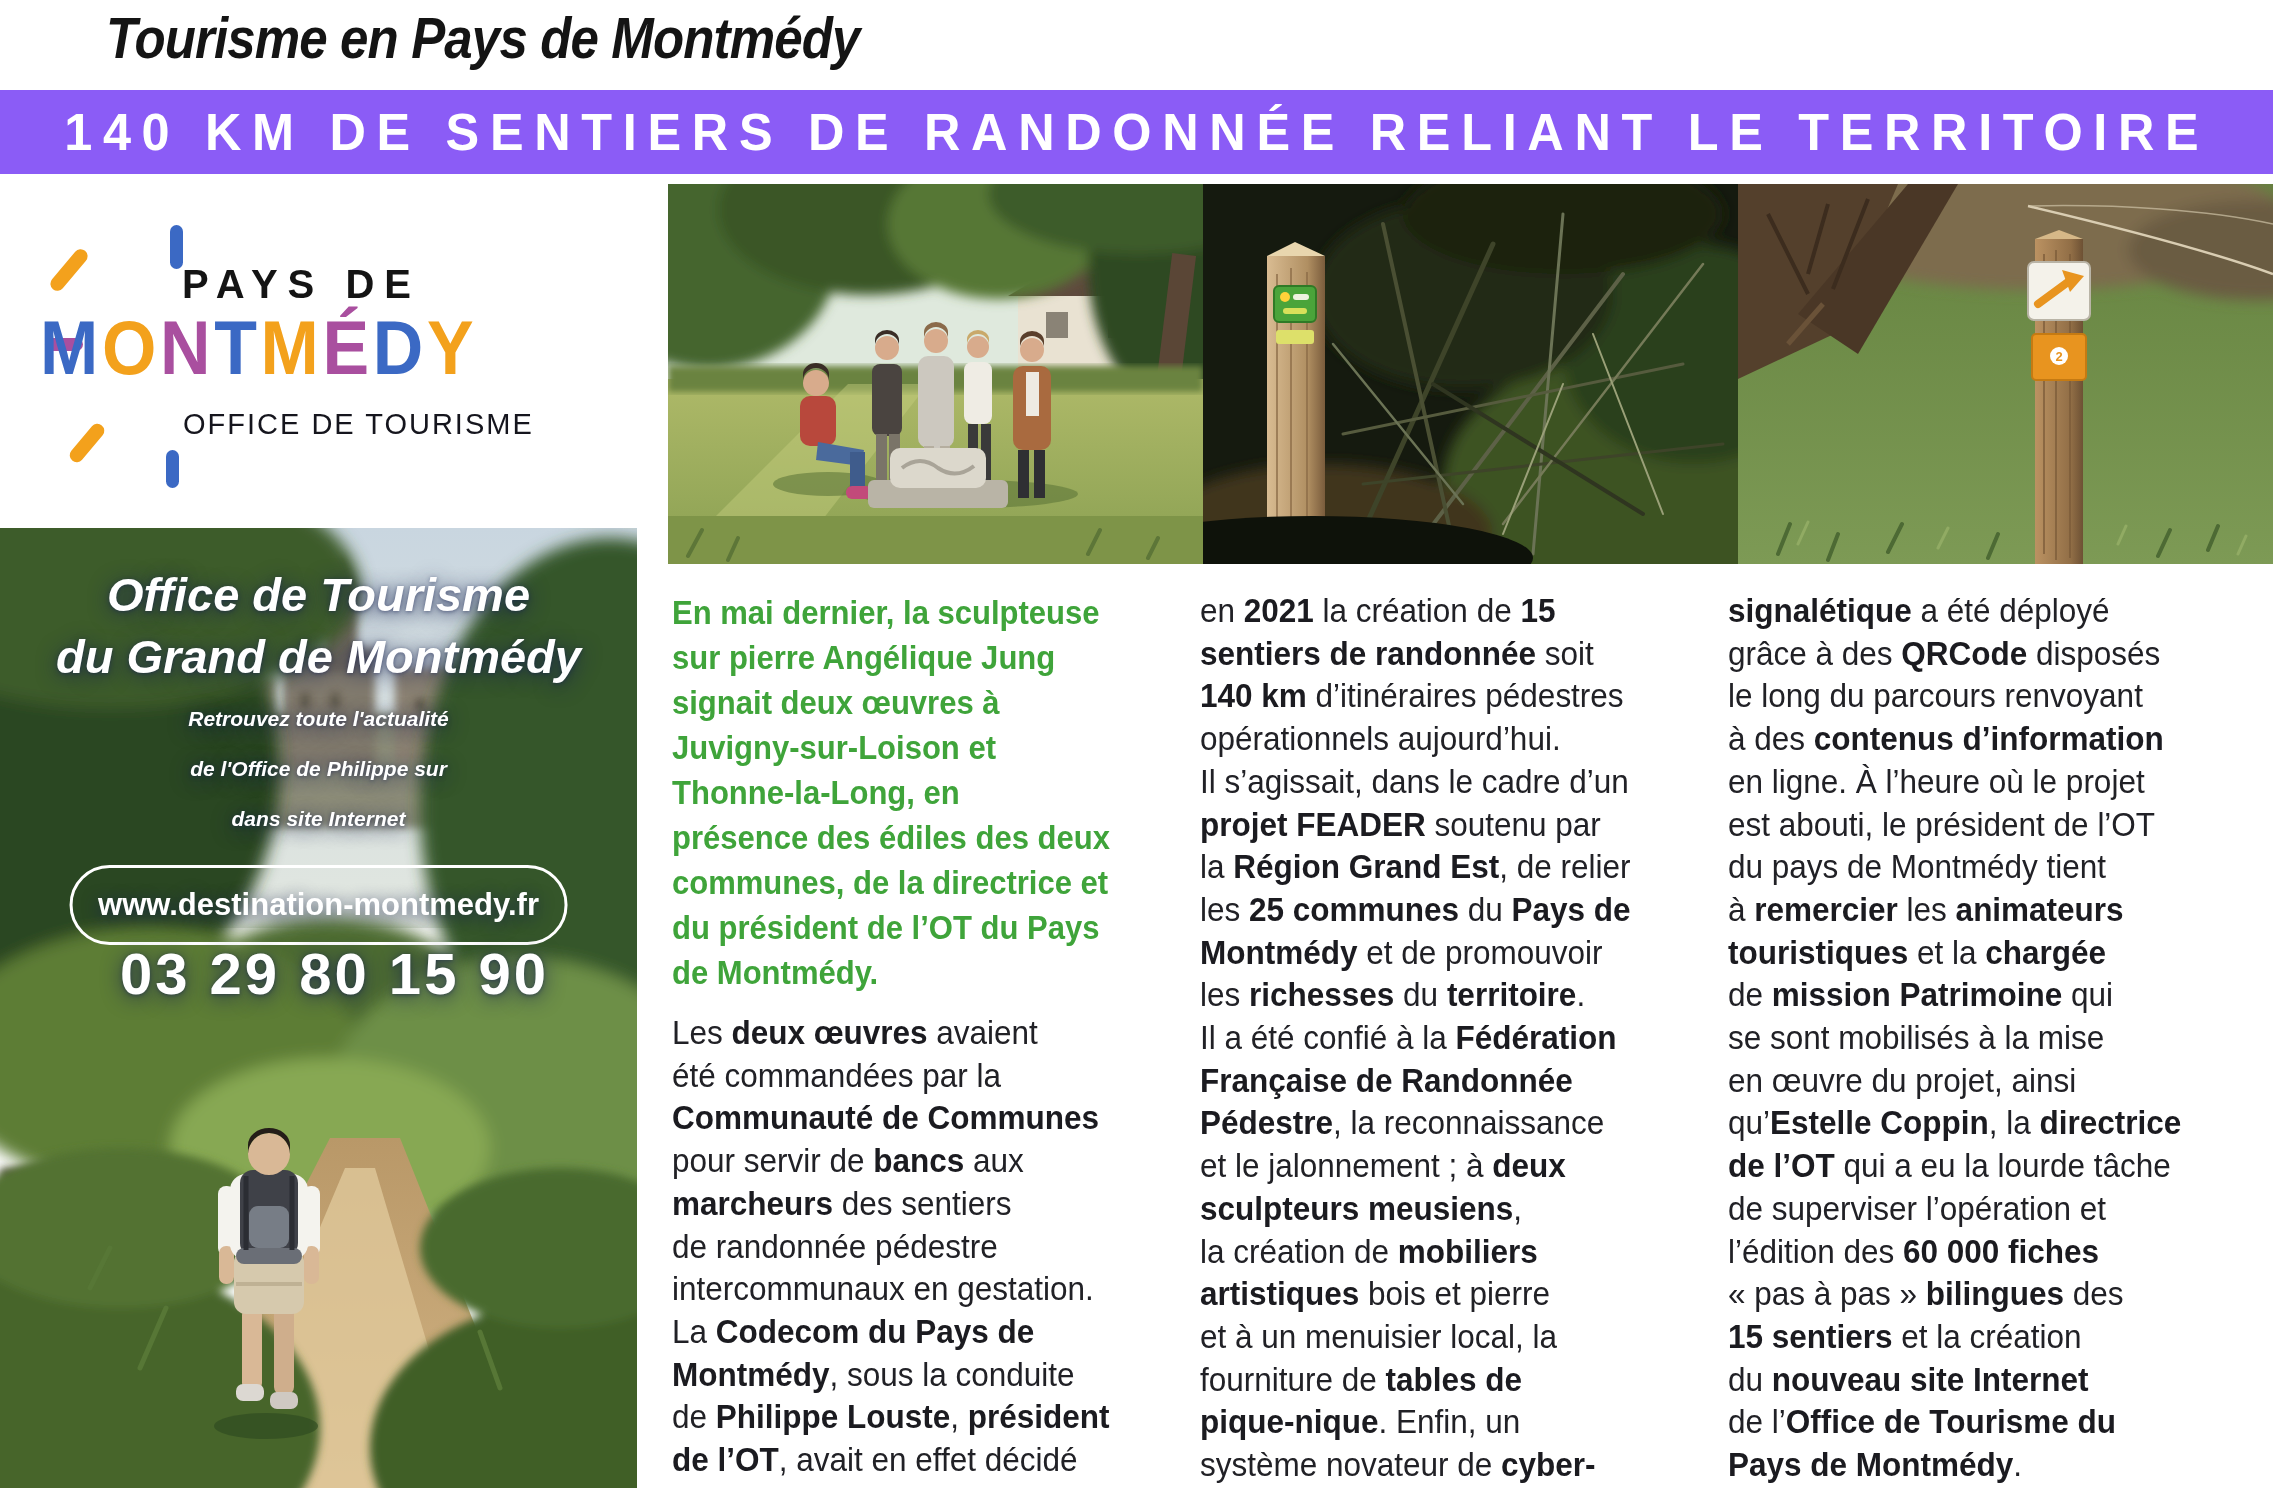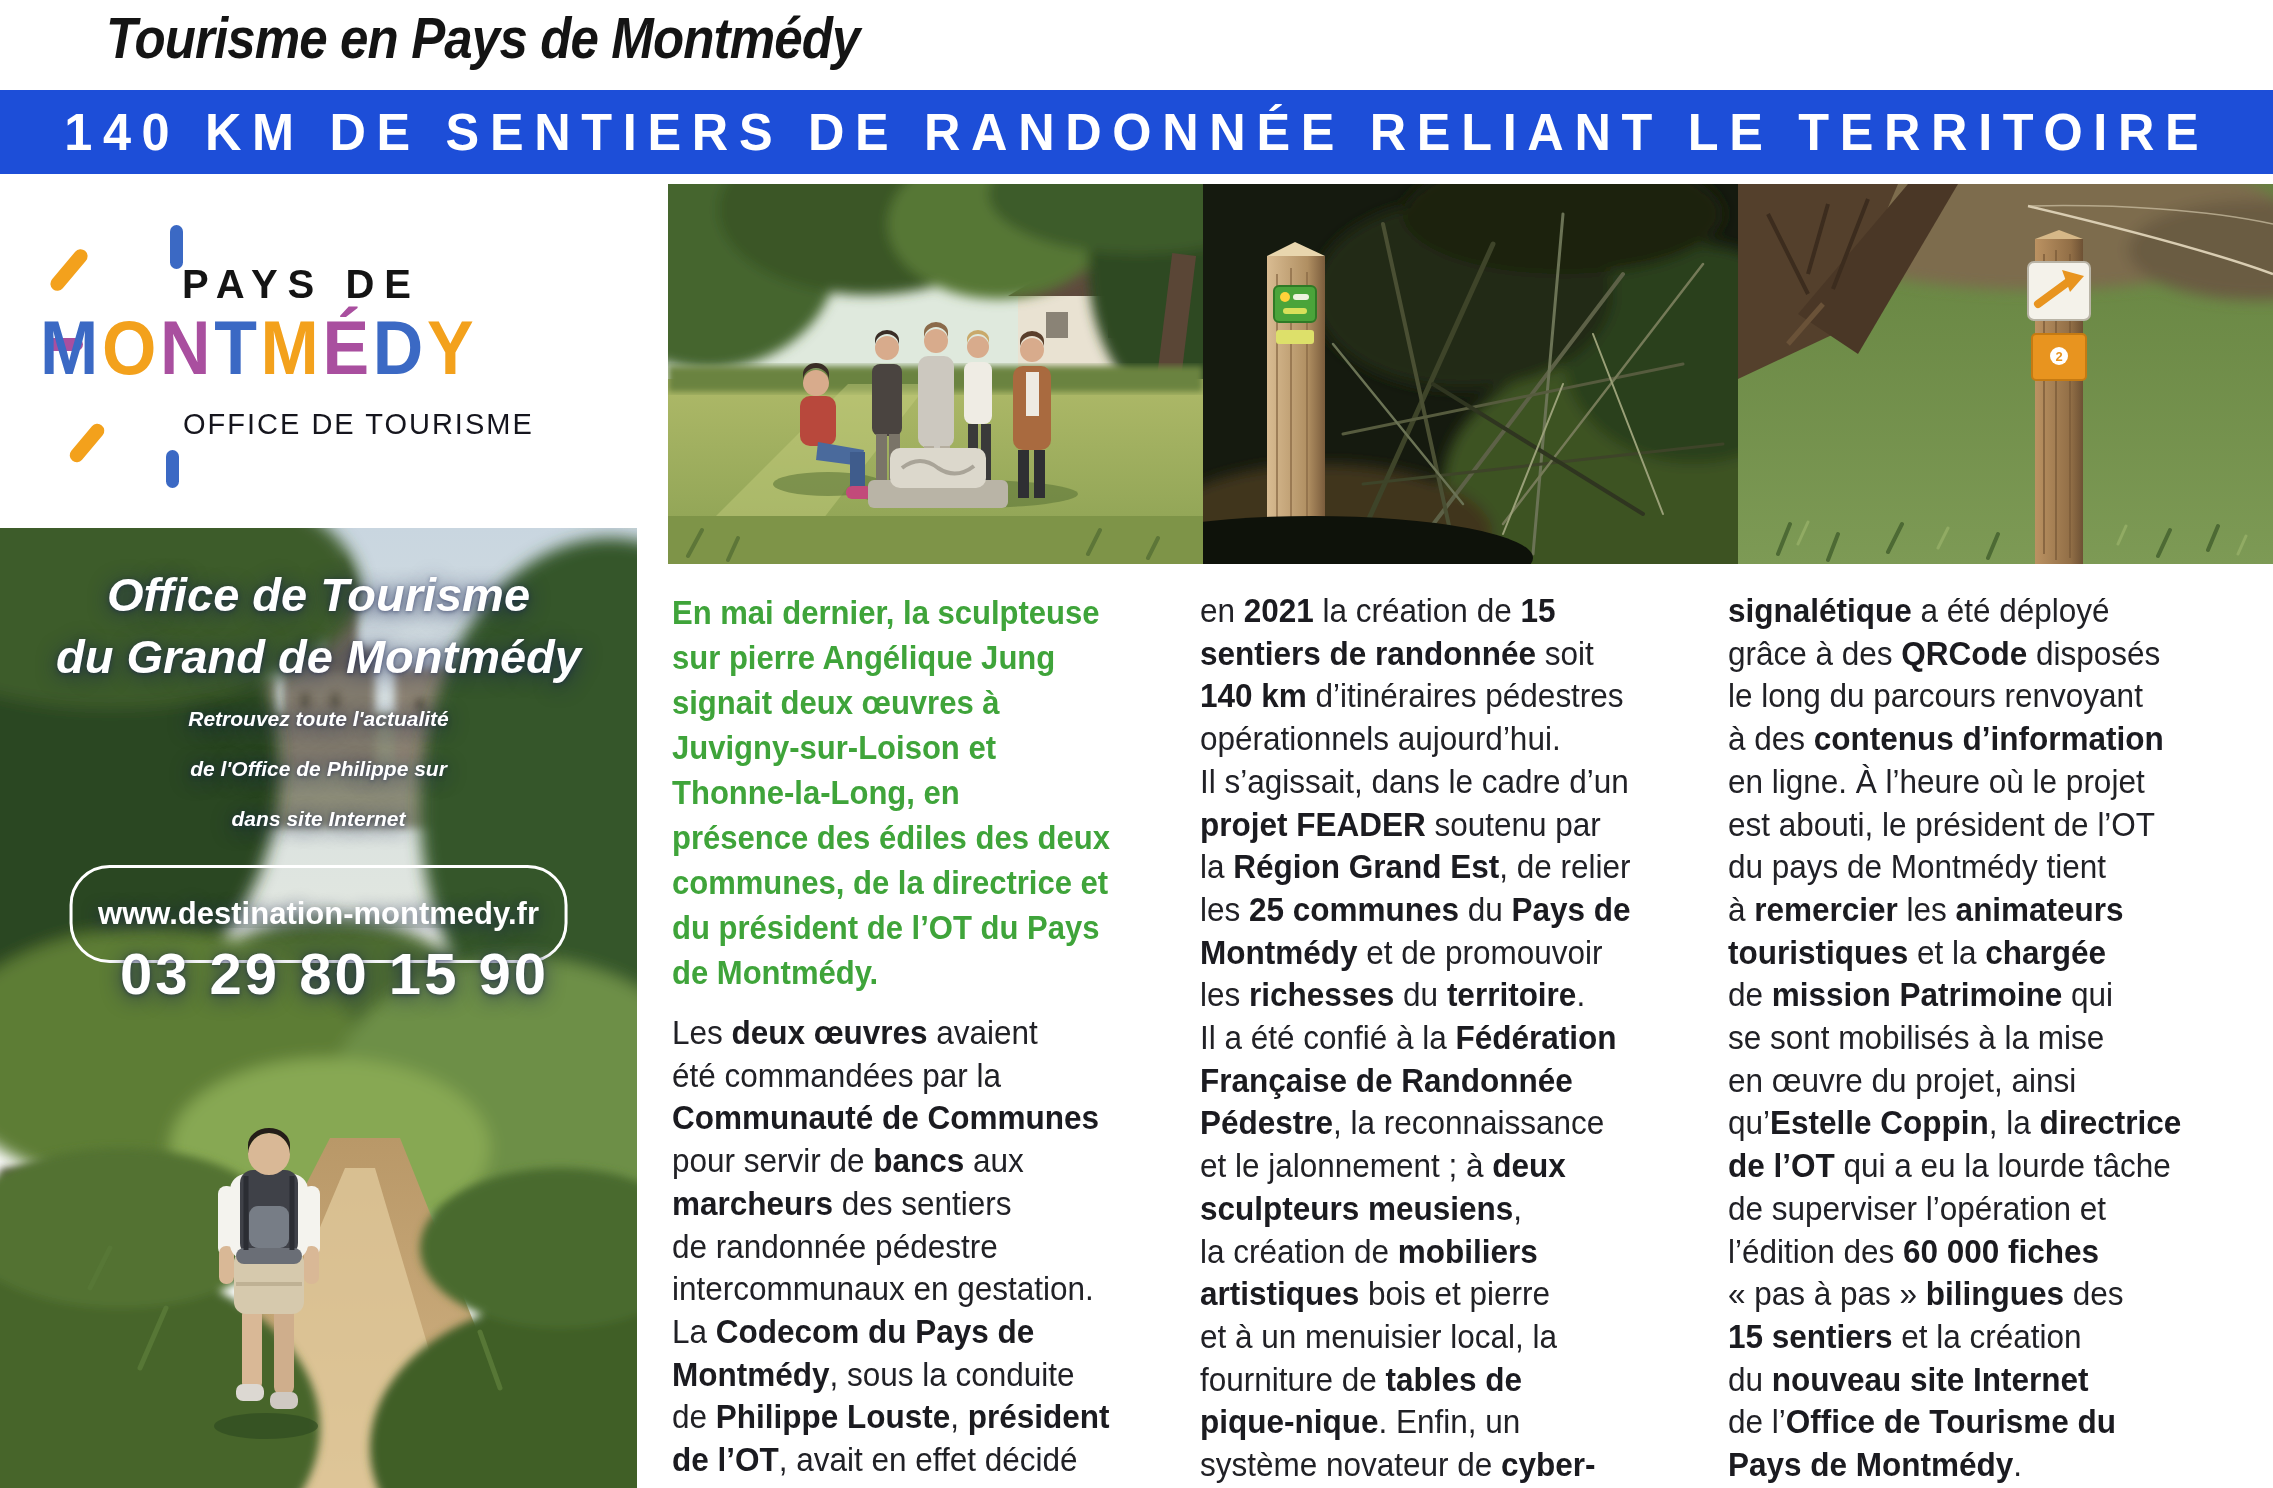--- a/index.html
+++ b/index.html
@@ -6,21 +6,21 @@
   body{
     width:2273px;height:1488px;position:relative;overflow:hidden;
     background:#ffffff;font-family:"Liberation Sans", sans-serif;
   }
   
   .main-title{
     position:absolute;left:106px;top:4px;font-size:58px;font-weight:bold;font-style:italic;
     color:#141414;letter-spacing:-1px;white-space:nowrap;transform:scaleX(.88);transform-origin:left top;
   }
   .banner{
-    position:absolute;left:0;top:90px;width:2273px;height:84px;background:#1d4ed8;
+    position:absolute;left:0;top:90px;width:2273px;height:84px;background:#8b5cf6;
     display:flex;align-items:center;justify-content:center;
   }
   .banner-text{
     color:#fff;font-weight:bold;font-size:52px;letter-spacing:11px;white-space:nowrap;transform:scaleX(.97);
   }
   
   .logo-box{position:absolute;left:0;top:174px;width:660px;height:354px;background:#fff;}
   .dash{position:absolute;border-radius:10px;}
   .dash.blue{background:#3b69c4;}
   .dash.orange{background:#f3a11c;}
@@ -40,21 +40,21 @@
   .photo{position:absolute;top:184px;height:380px;width:535px;overflow:hidden;}
   .photo svg{display:block;}
   
   .sidebar-photo{position:absolute;left:0;top:528px;width:637px;height:960px;overflow:hidden;}
   .overlay{position:absolute;left:0;width:637px;text-align:center;color:#fff;
     text-shadow:0 3px 20px rgba(25,35,80,.85),0 1px 4px rgba(25,35,80,.55);}
   .ov-heading{top:36px;font-size:47px;line-height:62px;font-weight:bold;font-style:italic;}
   .ov-sub{top:166px;font-size:21px;line-height:50px;font-weight:bold;font-style:italic;}
   .ov-btn{
     position:absolute;top:337px;left:50%;transform:translateX(-50%);
-    border:3.5px solid #fff;border-radius:40px;height:58px;line-height:58px;padding:17px 26px;
+    border:3.5px solid #fff;border-radius:40px;height:58px;line-height:58px;padding:8px 26px;
     font-size:31px;font-weight:bold;color:#fff;white-space:nowrap;
     text-shadow:0 3px 16px rgba(25,35,80,.85);cursor:pointer;
   }
   .ov-phone{top:412px;font-size:58px;font-weight:bold;letter-spacing:3px;padding-left:16px;}
   
   .col{position:absolute;top:590px;font-size:33.5px;color:#212126;transform:scaleX(.94);transform-origin:left top;}
   .col .line{line-height:42.7px;white-space:nowrap;}
   .col b{font-weight:bold;color:#1b1b20;}
   .col-intro{position:absolute;left:672px;top:590px;color:#3fa43a;font-weight:bold;font-size:33px;
     transform:scaleX(.94);transform-origin:left top;}

